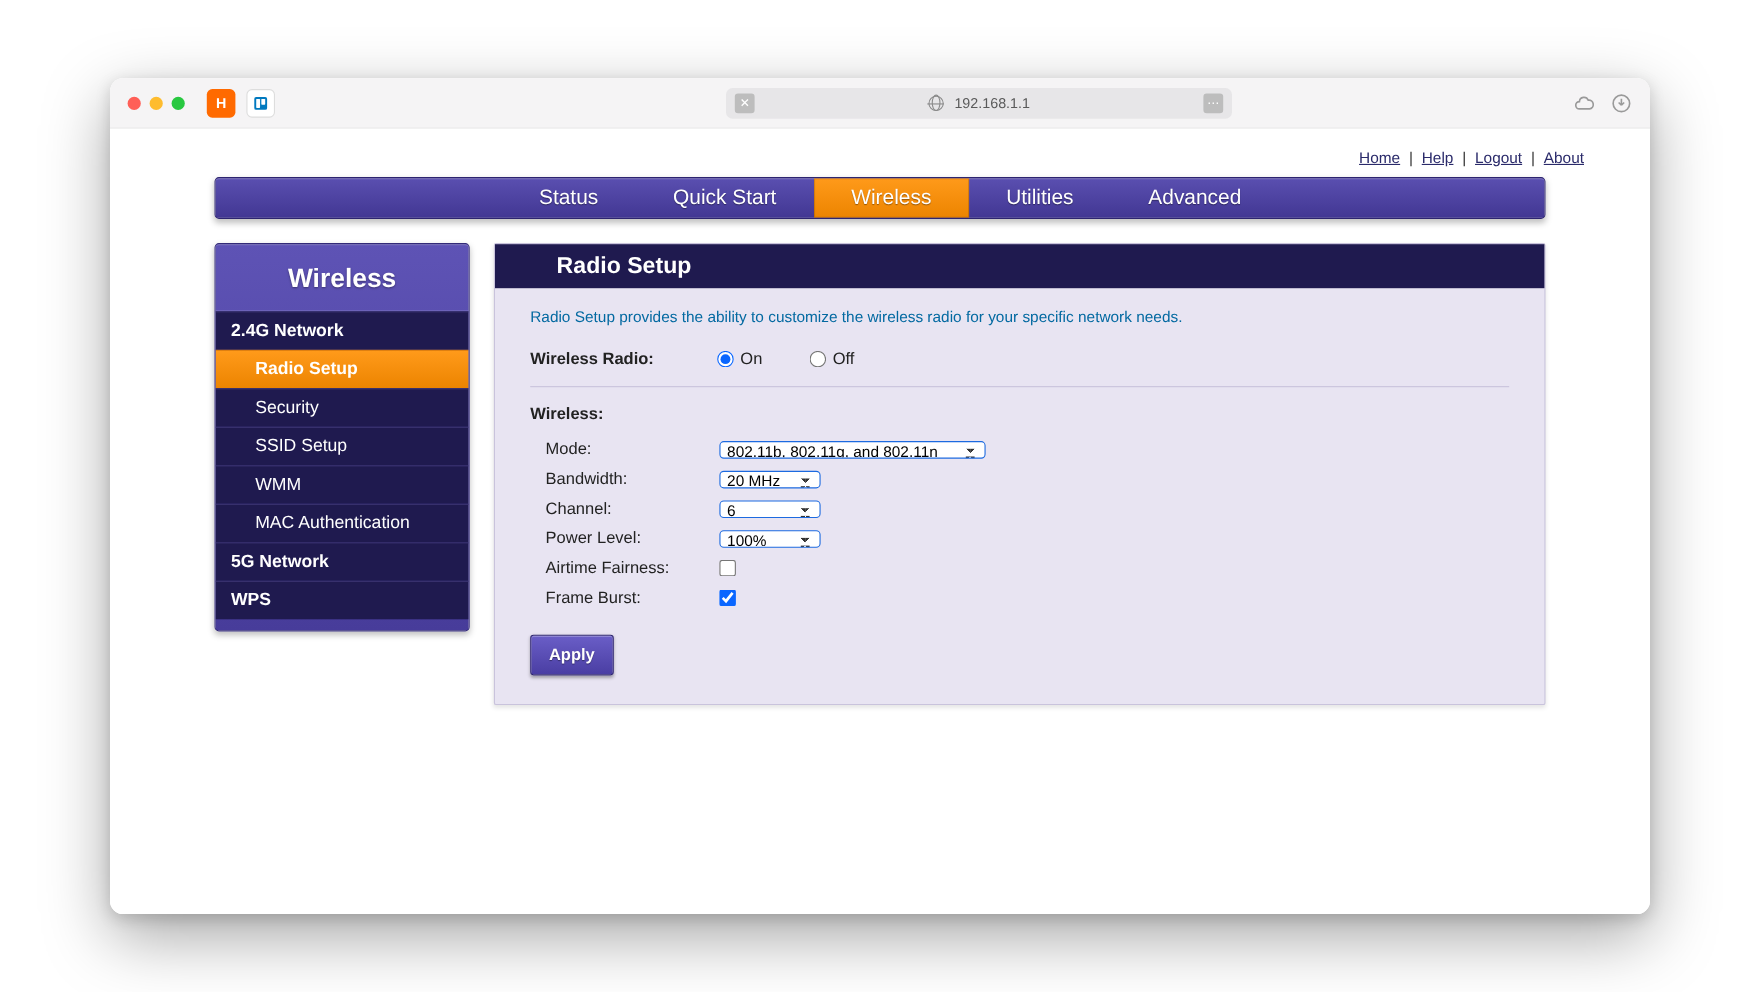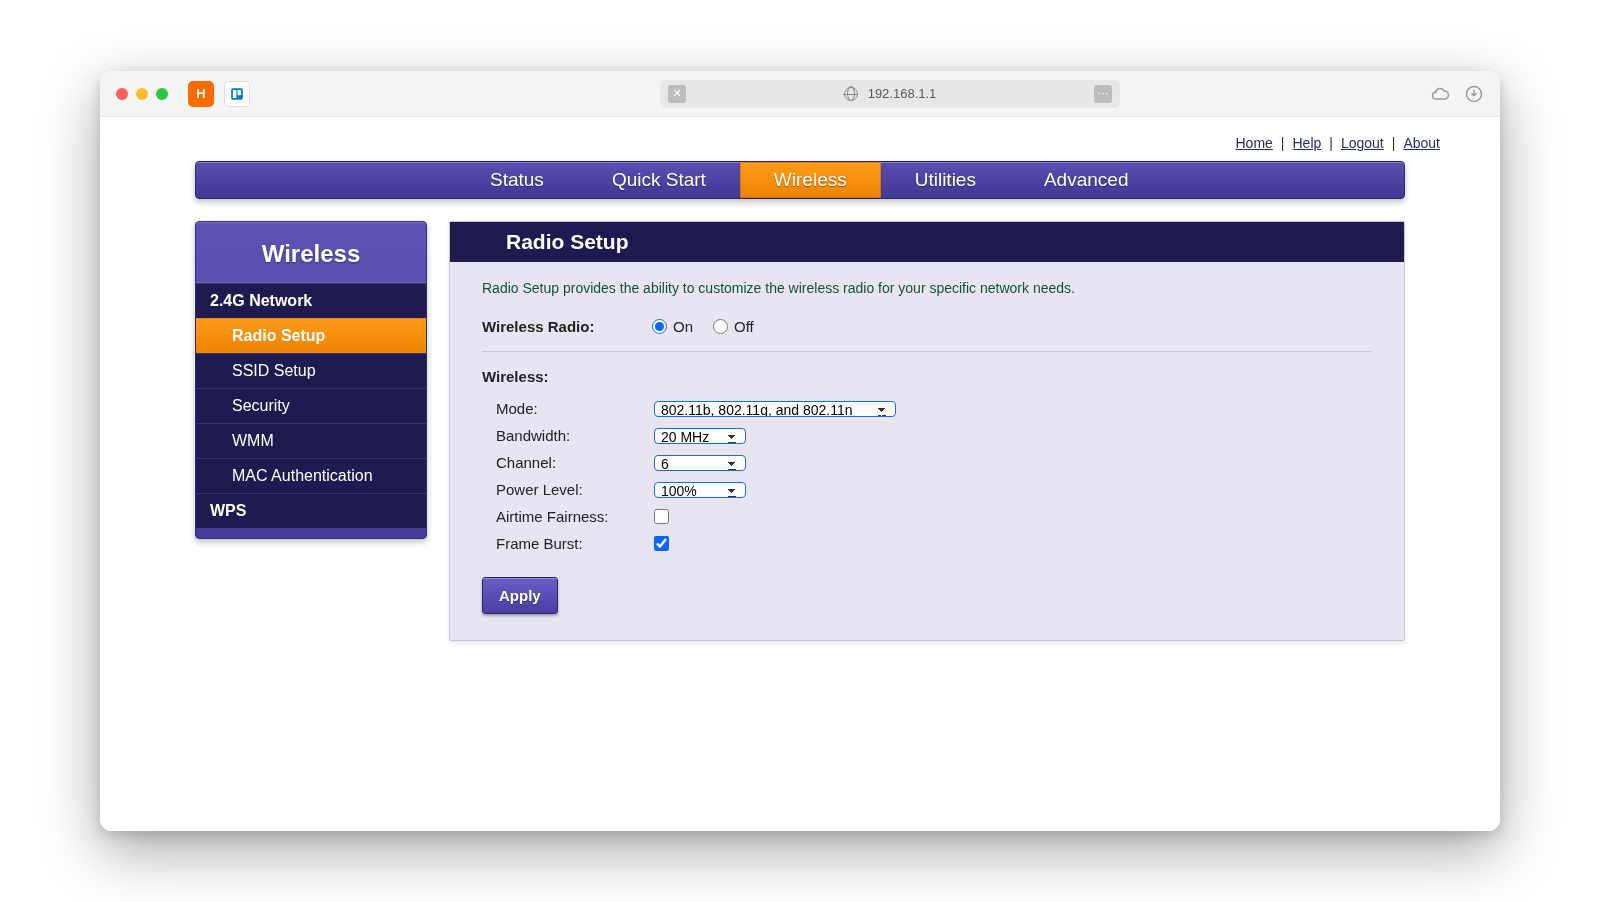--- a/index.html
+++ b/index.html
@@ -161,25 +161,25 @@
     color: #fff;
     font-size: 21px;
     font-weight: 600;
     padding: 8px 0 8px 56px;
   }
   .panel-body {
     padding: 18px 32px 26px;
     color: #222;
     font-size: 14px;
   }
-  .desc { margin-bottom: 18px; color: #14532d; font-size: 14px; }
+  .desc { margin-bottom: 18px; color: #0369a1; font-size: 14px; }
   .row { display:flex; padding: 4px 0; }
   .row .lbl { width: 170px; font-size: 15px; }
   .row.bold .lbl { font-weight: 700; }
-  .radios { display:flex; gap:20px; align-items:center; }
+  .radios { display:flex; gap:43px; align-items:center; }
   .radios label { display:flex; gap:6px; align-items:center; font-size:15px; }
   hr.sep { border: none; border-top: 1px solid #c9c3dc; margin: 12px 0 16px; }
   .section-label { font-weight:700; font-size:15px; margin-bottom:10px; }
   .form-row { display:flex; align-items:center; padding: 5px 0 5px 14px; }
   .form-row .flabel { width: 158px; font-size: 15px; }
   select.sel {
     font-size: 14px;
     border: 1.5px solid #1c6ae0;
     border-radius: 4px;
     background: #fff;
@@ -271,24 +271,25 @@
         <div class="tab">Utilities</div>
         <div class="tab">Advanced</div>
       </div>
 
       <div class="cols">
 
         <div class="sidebar">
           <div class="sidebar-title">Wireless</div>
           <div class="side-item section">2.4G Network</div>
           <div class="side-item sub active">Radio Setup</div>
+          <div class="side-item sub">Security</div>
           <div class="side-item sub">SSID Setup</div>
-          <div class="side-item sub">Security</div>
           <div class="side-item sub">WMM</div>
           <div class="side-item sub">MAC Authentication</div>
+          <div class="side-item section">5G Network</div>
           <div class="side-item section">WPS</div>
         </div>
 
         <div class="content">
           <div class="panel-title">Radio Setup</div>
           <div class="panel-body">
             <div class="desc">Radio Setup provides the ability to customize the wireless radio for your specific network needs.</div>
 
             <div class="row bold">
               <div class="lbl">Wireless Radio:</div>

